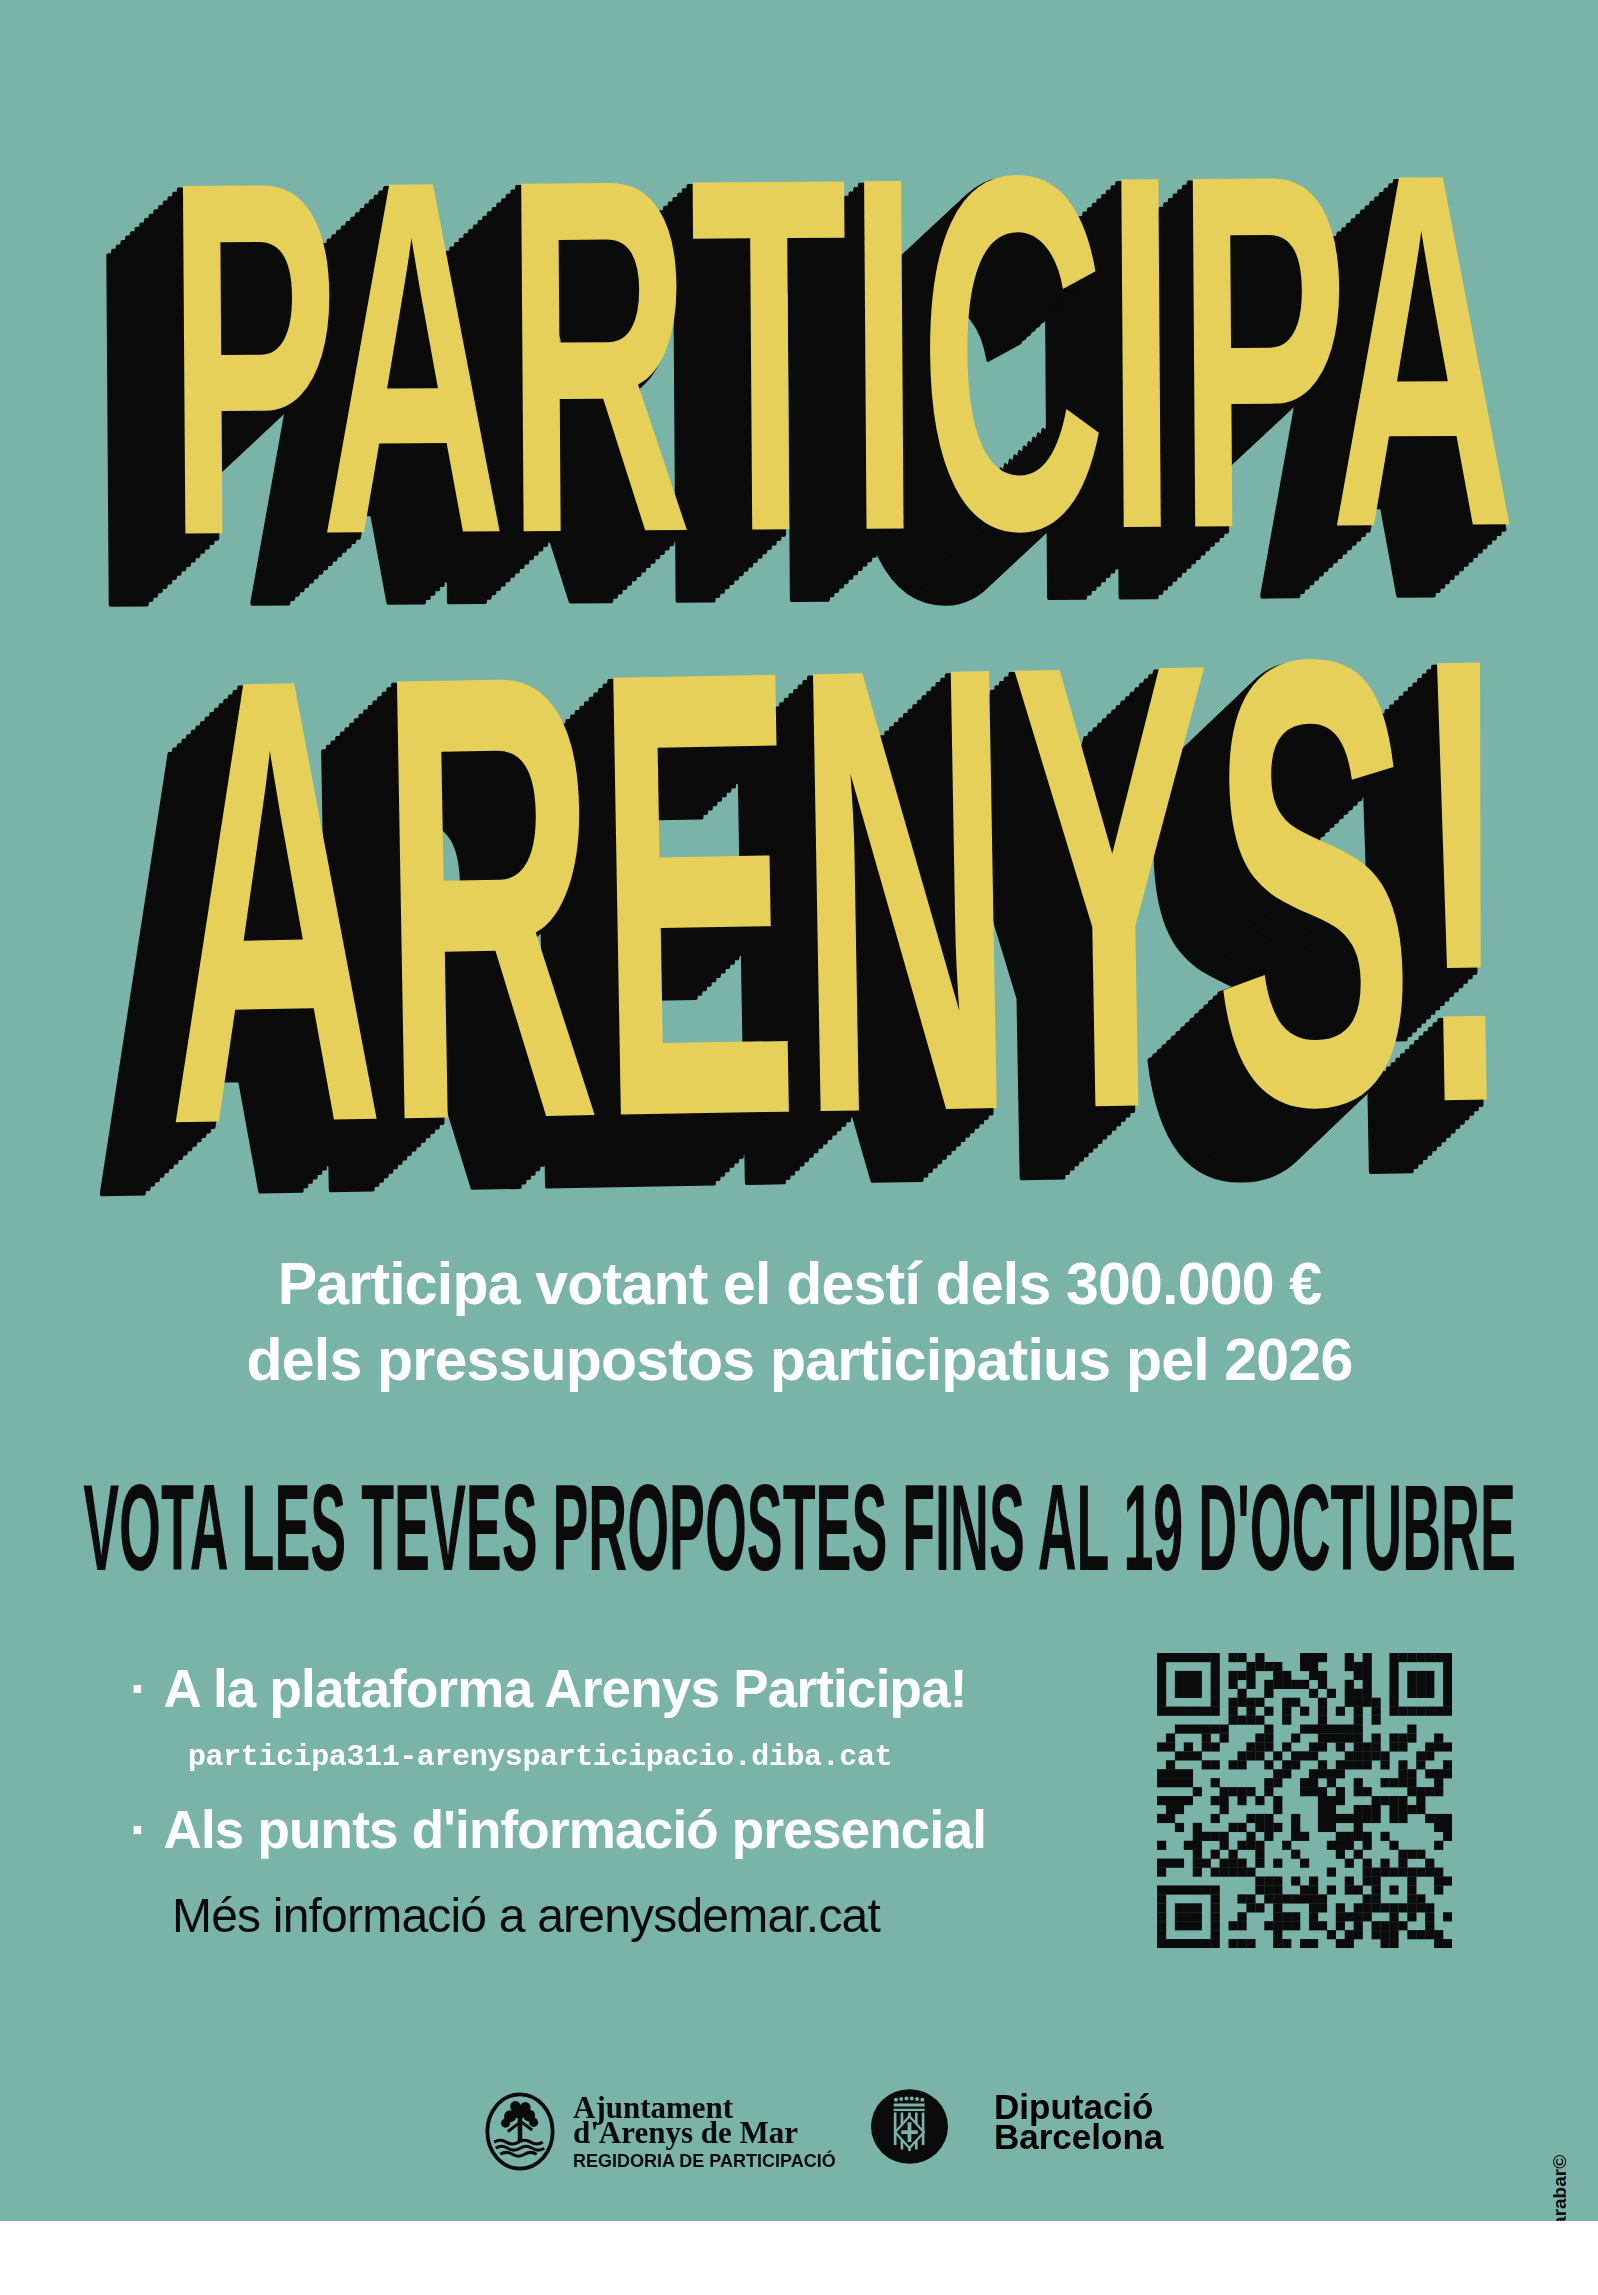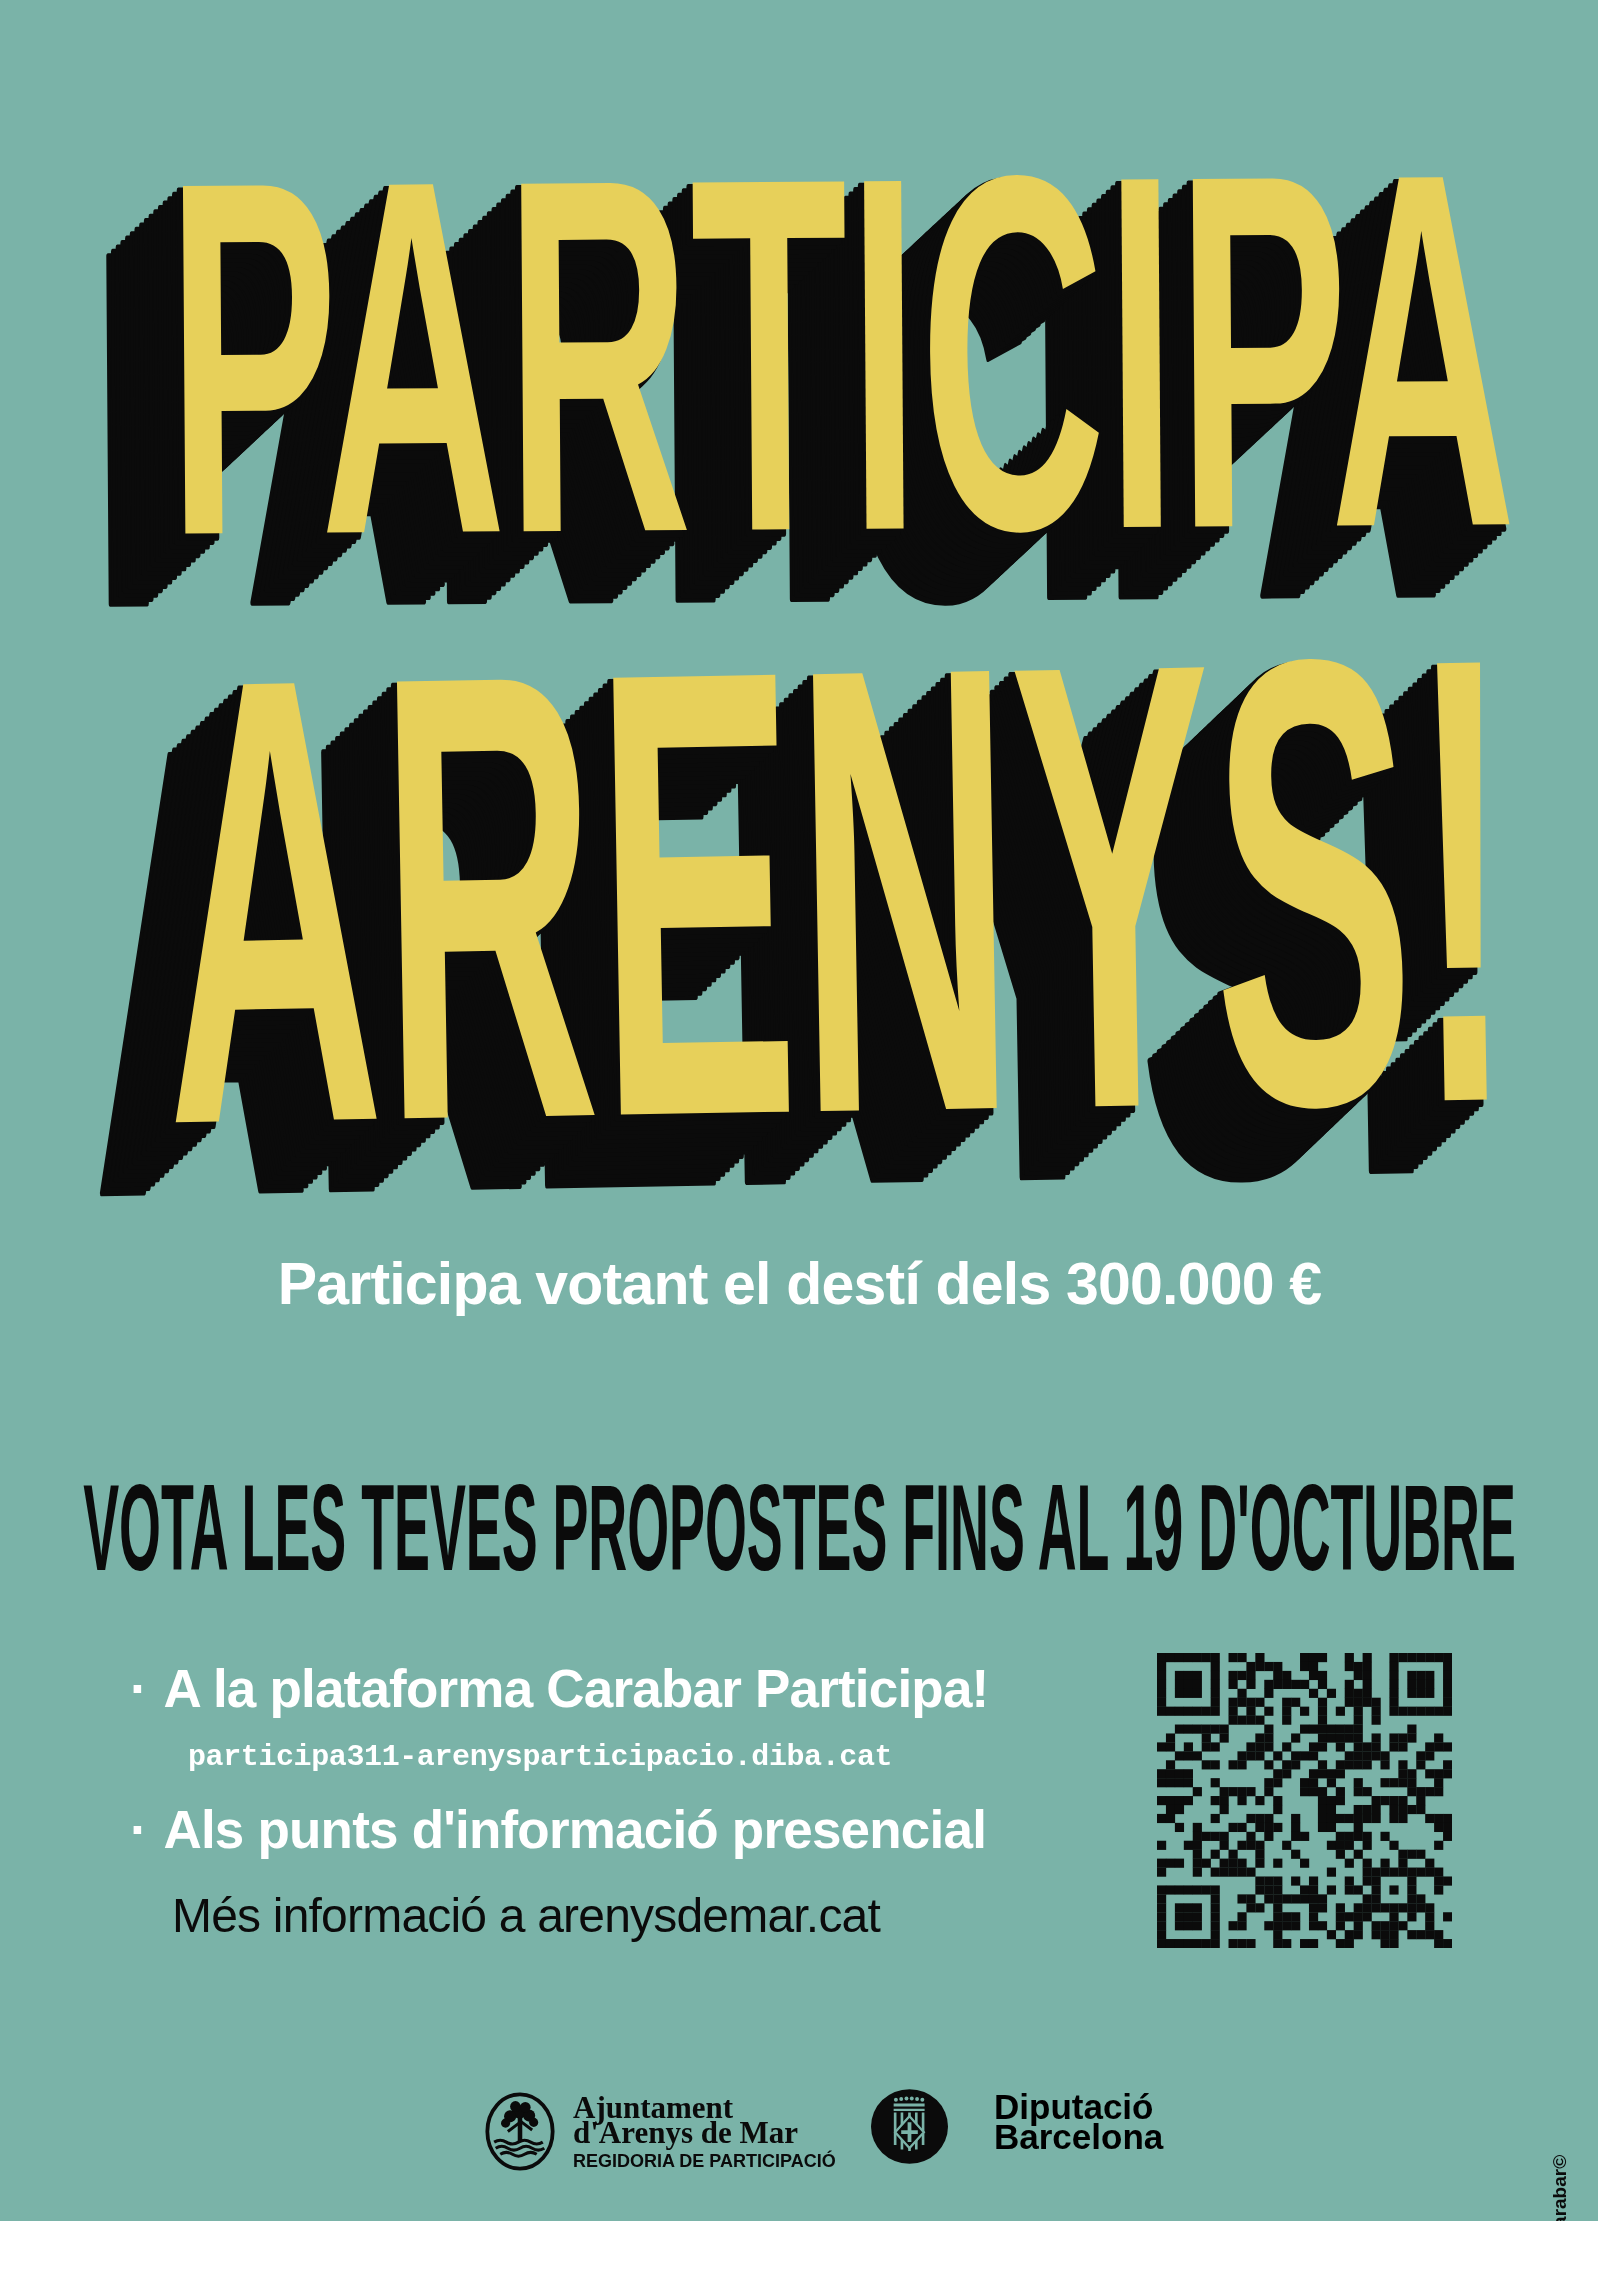--- a/index.html
+++ b/index.html
@@ -131,29 +131,30 @@
         <text class="title-text ext" x="222" y="1470" font-size="840" textLength="1783" lengthAdjust="spacingAndGlyphs" transform="translate(-25 23)">ARENYS!</text>
         <text class="title-text ext" x="222" y="1470" font-size="840" textLength="1783" lengthAdjust="spacingAndGlyphs" transform="translate(-18.75 17.25)">ARENYS!</text>
         <text class="title-text ext" x="222" y="1470" font-size="840" textLength="1783" lengthAdjust="spacingAndGlyphs" transform="translate(-12.5 11.5)">ARENYS!</text>
         <text class="title-text ext" x="222" y="1470" font-size="840" textLength="1783" lengthAdjust="spacingAndGlyphs" transform="translate(-6.25 5.75)">ARENYS!</text>
         <text class="title-text title-face" x="222" y="1470" font-size="840" textLength="1783" lengthAdjust="spacingAndGlyphs">ARENYS!</text>
     </g>
   </svg>
 
   <div class="subtitle">
     <div>Participa votant el destí dels 300.000 €</div>
+    <div>dels pressupostos participatius pel 2026</div>
   </div>
 
   <svg class="banner-svg" width="1599" height="182" viewBox="0 0 2114 240">
     <text class="banner-text" x="110" y="176" font-size="162" textLength="1894" lengthAdjust="spacingAndGlyphs">VOTA LES TEVES PROPOSTES FINS AL 19 D'OCTUBRE</text>
   </svg>
 
   <div class="bullet bullet1">
     <span class="marker">·</span>
-    <span>A la plataforma Carabar Participa!</span>
+    <span>A la plataforma Arenys Participa!</span>
   </div>
 
   <div class="bullet-url">participa311-arenysparticipacio.diba.cat</div>
 
   <div class="bullet bullet2">
     <span class="marker">·</span>
     <span>Als punts d'informació presencial</span>
   </div>
 
   <div class="more-info">Més informació a arenysdemar.cat</div>

